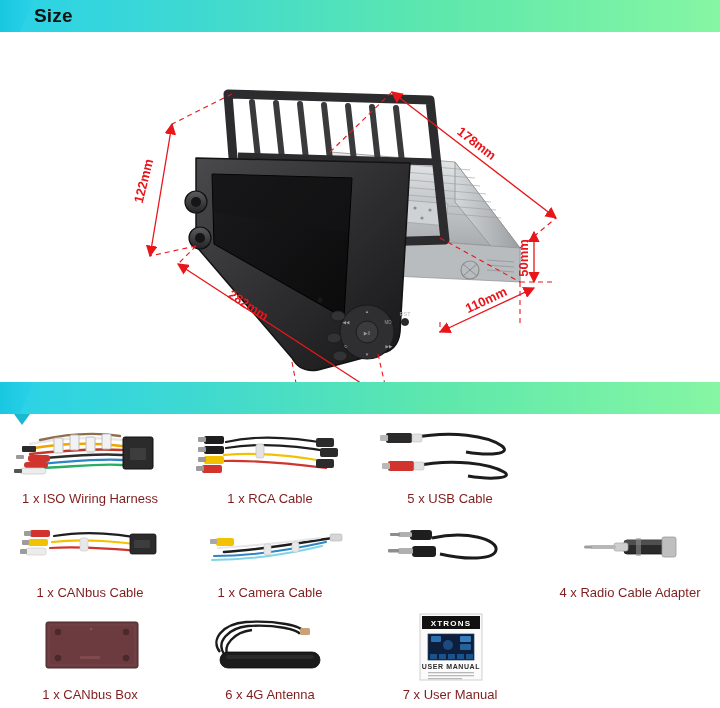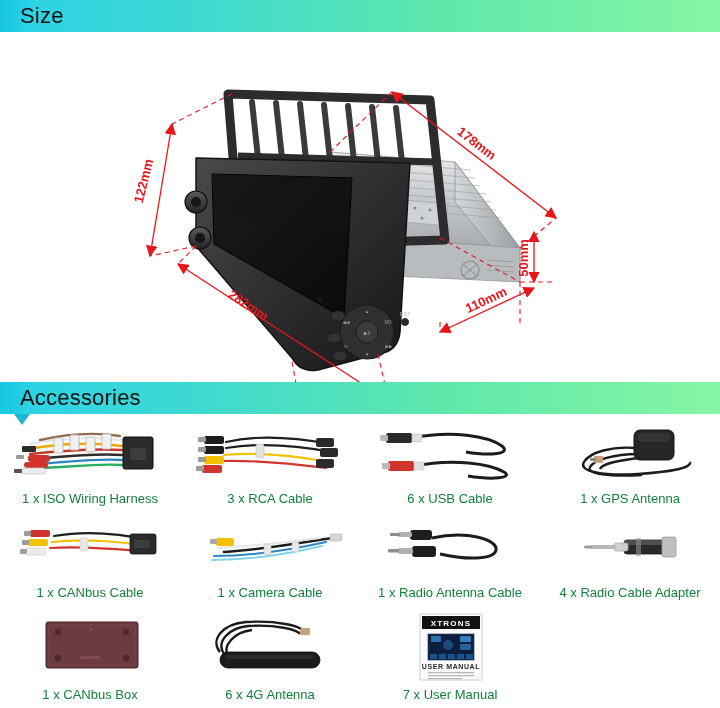--- a/index.html
+++ b/index.html
@@ -29,23 +29,23 @@
   }
   .banner-tab {
     position: absolute;
     left: 14px; top: 32px;
     width: 16px; height: 11px;
     background: #1bb8cf;
     clip-path: polygon(0 0, 100% 0, 50% 100%);
   }
   .banner-title {
     position: relative;
-    margin-left: 20px;
-    font-size: 22px;
-    font-weight: normal;
+    margin-left: 34px;
+    font-size: 19px;
+    font-weight: bold;
     color: #111111;
     letter-spacing: 0.2px;
   }
 
   
   .size-section {
     position: relative;
     width: 720px;
     height: 350px;
     background: #ffffff;
@@ -74,21 +74,21 @@
   .acc-img {
     height: 62px;
     width: 160px;
     display: flex;
     align-items: flex-start;
     justify-content: center;
     position: relative;
   }
   .acc-label {
     font-size: 13px;
-    color: #15803d;
+    color: #7f1d1d;
     margin-top: 7px;
     margin-bottom: 10px;
     white-space: nowrap;
   }
   .acc-row.r3 .acc-img { height: 70px; }
   svg { display: block; overflow: visible; }
   .dim-txt {
     font-size: 13px;
     font-weight: bold;
     fill: #e8161b;
@@ -254,21 +254,20 @@
       <line x1="534" y1="256" x2="440" y2="300" stroke="#e8161b" stroke-width="1.3" marker-start="url(#arrTail)" marker-end="url(#arrHead)"></line>
       <text class="dim-txt" x="488" y="272" transform="rotate(-25 488 272)" text-anchor="middle">110mm</text>
     </g>
   </svg>
   <div class="divider"></div>
 </div>
 
 <div class="banner">
   <div class="banner-notch"></div>
   <div class="banner-tab"></div>
-  <div class="banner-title">Accessories</div>
 </div>
 
 <div class="acc-section">
 
   <div class="acc-row r1">
 
     <div class="acc-cell">
       <div class="acc-img">
         <svg width="160" height="62" viewBox="0 0 160 62">
           <g stroke-width="2.4" fill="none" stroke-linecap="round">
@@ -322,55 +321,39 @@
             <rect x="6" y="44" width="8" height="5" rx="1" fill="#9c9c9c"></rect>
           </g>
           <g fill="#2b2b2b">
             <rect x="126" y="16" width="18" height="9" rx="2"></rect>
             <rect x="130" y="26" width="18" height="9" rx="2"></rect>
             <rect x="126" y="37" width="18" height="9" rx="2"></rect>
           </g>
           <rect x="66" y="22" width="8" height="14" rx="2" fill="#e3e3e3" stroke="#c2c2c2" stroke-width="0.7"></rect>
         </svg>
       </div>
-      <div class="acc-label">3 x RCA Cable</div>
+      <div class="acc-label">1 x RCA Cable</div>
     </div>
 
     <div class="acc-cell">
       <div class="acc-img">
         <svg width="160" height="62" viewBox="0 0 160 62">
           <path d="M42,16 C82,8 118,14 132,24 C142,32 120,34 96,30" fill="none" stroke="#1c1c1c" stroke-width="3"></path>
           <rect x="16" y="11" width="26" height="10" rx="2" fill="#2a2a2a"></rect>
           <rect x="10" y="13" width="8" height="6" rx="1" fill="#b9b9b9"></rect>
           <rect x="42" y="12" width="10" height="8" rx="1.5" fill="#e0e0e0" stroke="#c0c0c0" stroke-width="0.6"></rect>
           <path d="M44,44 C84,36 120,42 134,50 C144,56 122,58 98,54" fill="none" stroke="#1c1c1c" stroke-width="3"></path>
           <rect x="18" y="39" width="26" height="10" rx="2" fill="#d0342c"></rect>
           <rect x="12" y="41" width="8" height="6" rx="1" fill="#b9b9b9"></rect>
           <rect x="44" y="40" width="10" height="8" rx="1.5" fill="#e0e0e0" stroke="#c0c0c0" stroke-width="0.6"></rect>
         </svg>
       </div>
-      <div class="acc-label">6 x USB Cable</div>
-    </div>
-
-    <div class="acc-cell">
-      <div class="acc-img">
-        <svg width="160" height="62" viewBox="0 0 160 62">
-          <rect x="84" y="8" width="40" height="30" rx="6" fill="#262626" stroke="#141414" stroke-width="1"></rect>
-          <rect x="88" y="11" width="32" height="9" rx="4" fill="#3a3a3a" opacity="0.7"></rect>
-          <g fill="none" stroke="#1c1c1c" stroke-width="2.4">
-            <path d="M86,26 C62,24 40,30 34,40 C28,50 54,54 88,52 C120,50 142,46 140,40"></path>
-            <path d="M88,32 C64,32 44,38 40,45 C36,52 60,55 92,53"></path>
-            <path d="M90,36 C70,38 52,42 50,47"></path>
-          </g>
-          <rect x="44" y="34" width="9" height="7" rx="1" fill="#c9a27a"></rect>
-          <rect x="40" y="36" width="6" height="3" rx="1" fill="#8a8a8a"></rect>
-        </svg>
-      </div>
-      <div class="acc-label">1 x GPS Antenna</div>
-    </div>
+      <div class="acc-label">5 x USB Cable</div>
+    </div>
+
   </div>
 
   <div class="acc-row r2">
 
     <div class="acc-cell">
       <div class="acc-img">
         <svg width="160" height="62" viewBox="0 0 160 62">
           <g fill="none" stroke-width="2.2" stroke-linecap="round">
             <path d="M44,20 C78,14 112,18 140,24" stroke="#1e1e1e"></path>
             <path d="M42,26 C76,22 110,26 140,30" stroke="#f2c200"></path>
@@ -419,21 +402,20 @@
           <g>
             <rect x="40" y="14" width="22" height="10" rx="3" fill="#1e1e1e"></rect>
             <rect x="28" y="16" width="14" height="5" rx="1.5" fill="#b0b0b0"></rect>
             <rect x="20" y="17" width="10" height="3" rx="1" fill="#8d8d8d"></rect>
             <rect x="42" y="30" width="24" height="11" rx="3" fill="#1e1e1e"></rect>
             <rect x="28" y="32" width="15" height="6" rx="1.5" fill="#b0b0b0"></rect>
             <rect x="18" y="33" width="11" height="3.5" rx="1" fill="#8d8d8d"></rect>
           </g>
         </svg>
       </div>
-      <div class="acc-label">1 x Radio Antenna Cable</div>
     </div>
 
     <div class="acc-cell">
       <div class="acc-img">
         <svg width="160" height="62" viewBox="0 0 160 62">
           <rect x="74" y="24" width="48" height="14" rx="3" fill="#2a2a2a" stroke="#141414" stroke-width="0.8"></rect>
           <rect x="74" y="24" width="48" height="5" rx="2" fill="#6d6d6d" opacity="0.55"></rect>
           <rect x="112" y="21" width="14" height="20" rx="2" fill="#bfbfbf" stroke="#9a9a9a" stroke-width="0.8"></rect>
           <rect x="64" y="27" width="14" height="8" rx="2" fill="#cfcfcf" stroke="#a8a8a8" stroke-width="0.7"></rect>
           <rect x="40" y="29" width="26" height="4" rx="2" fill="#b8b8b8"></rect>

